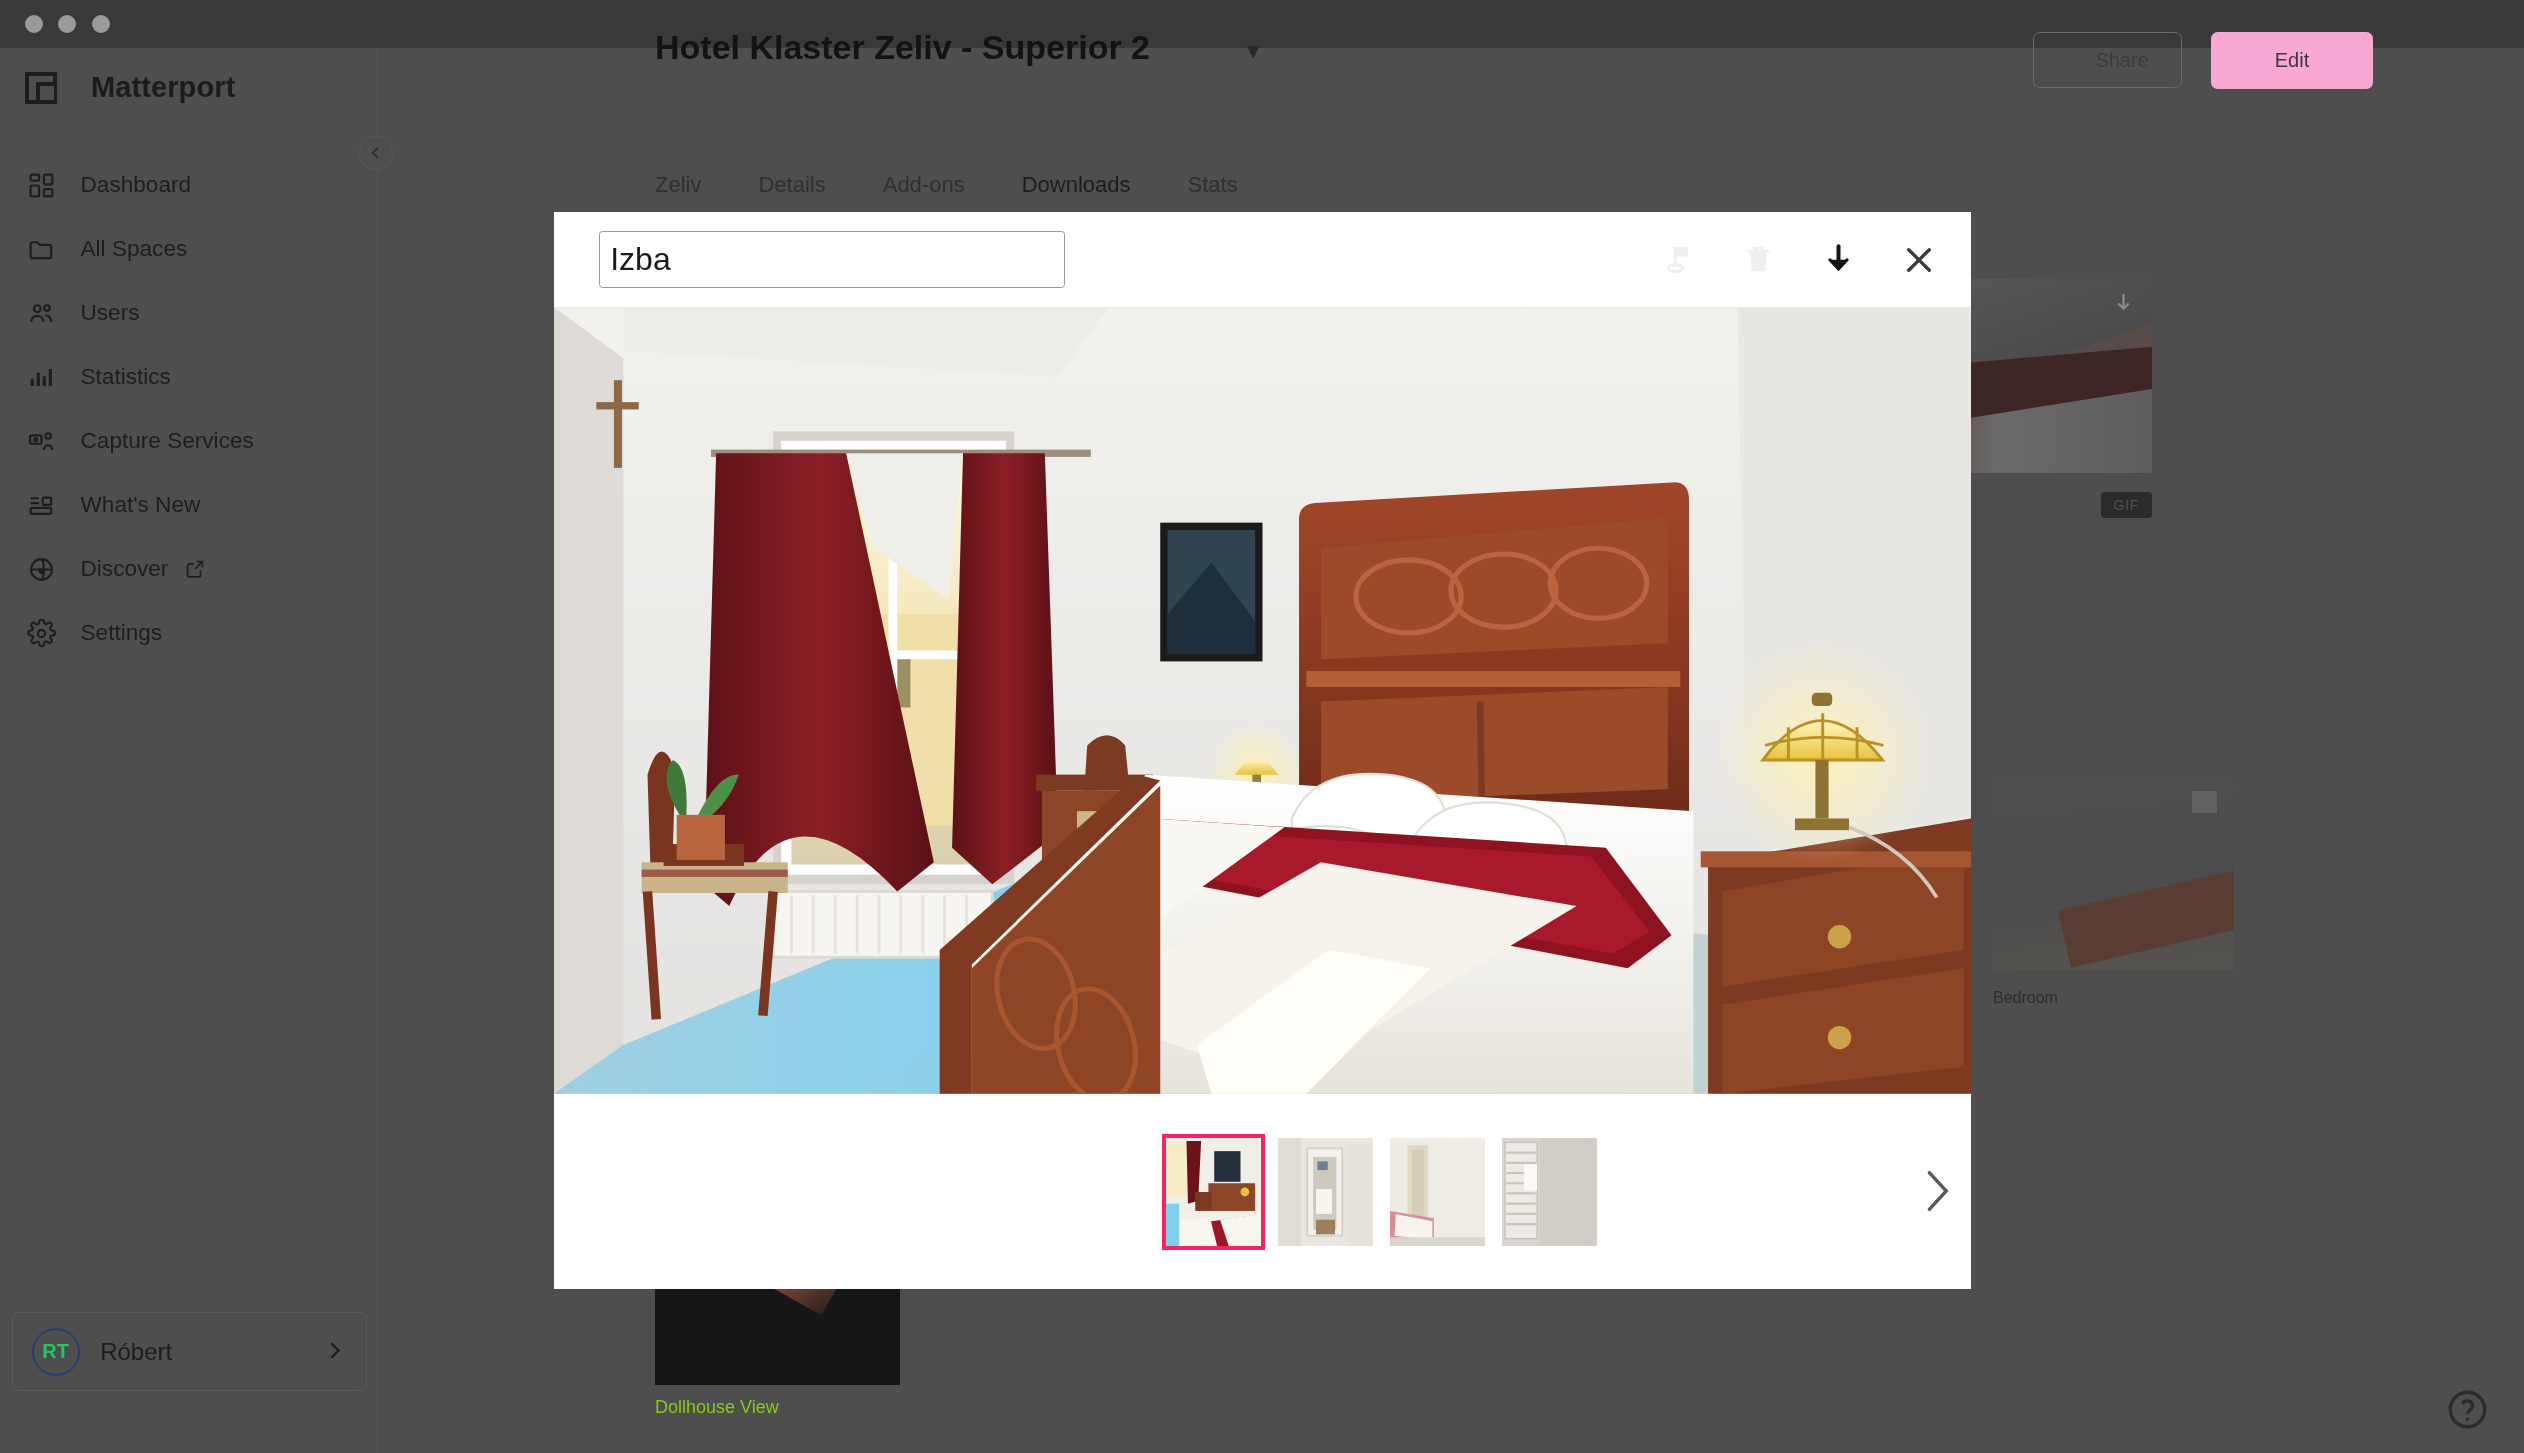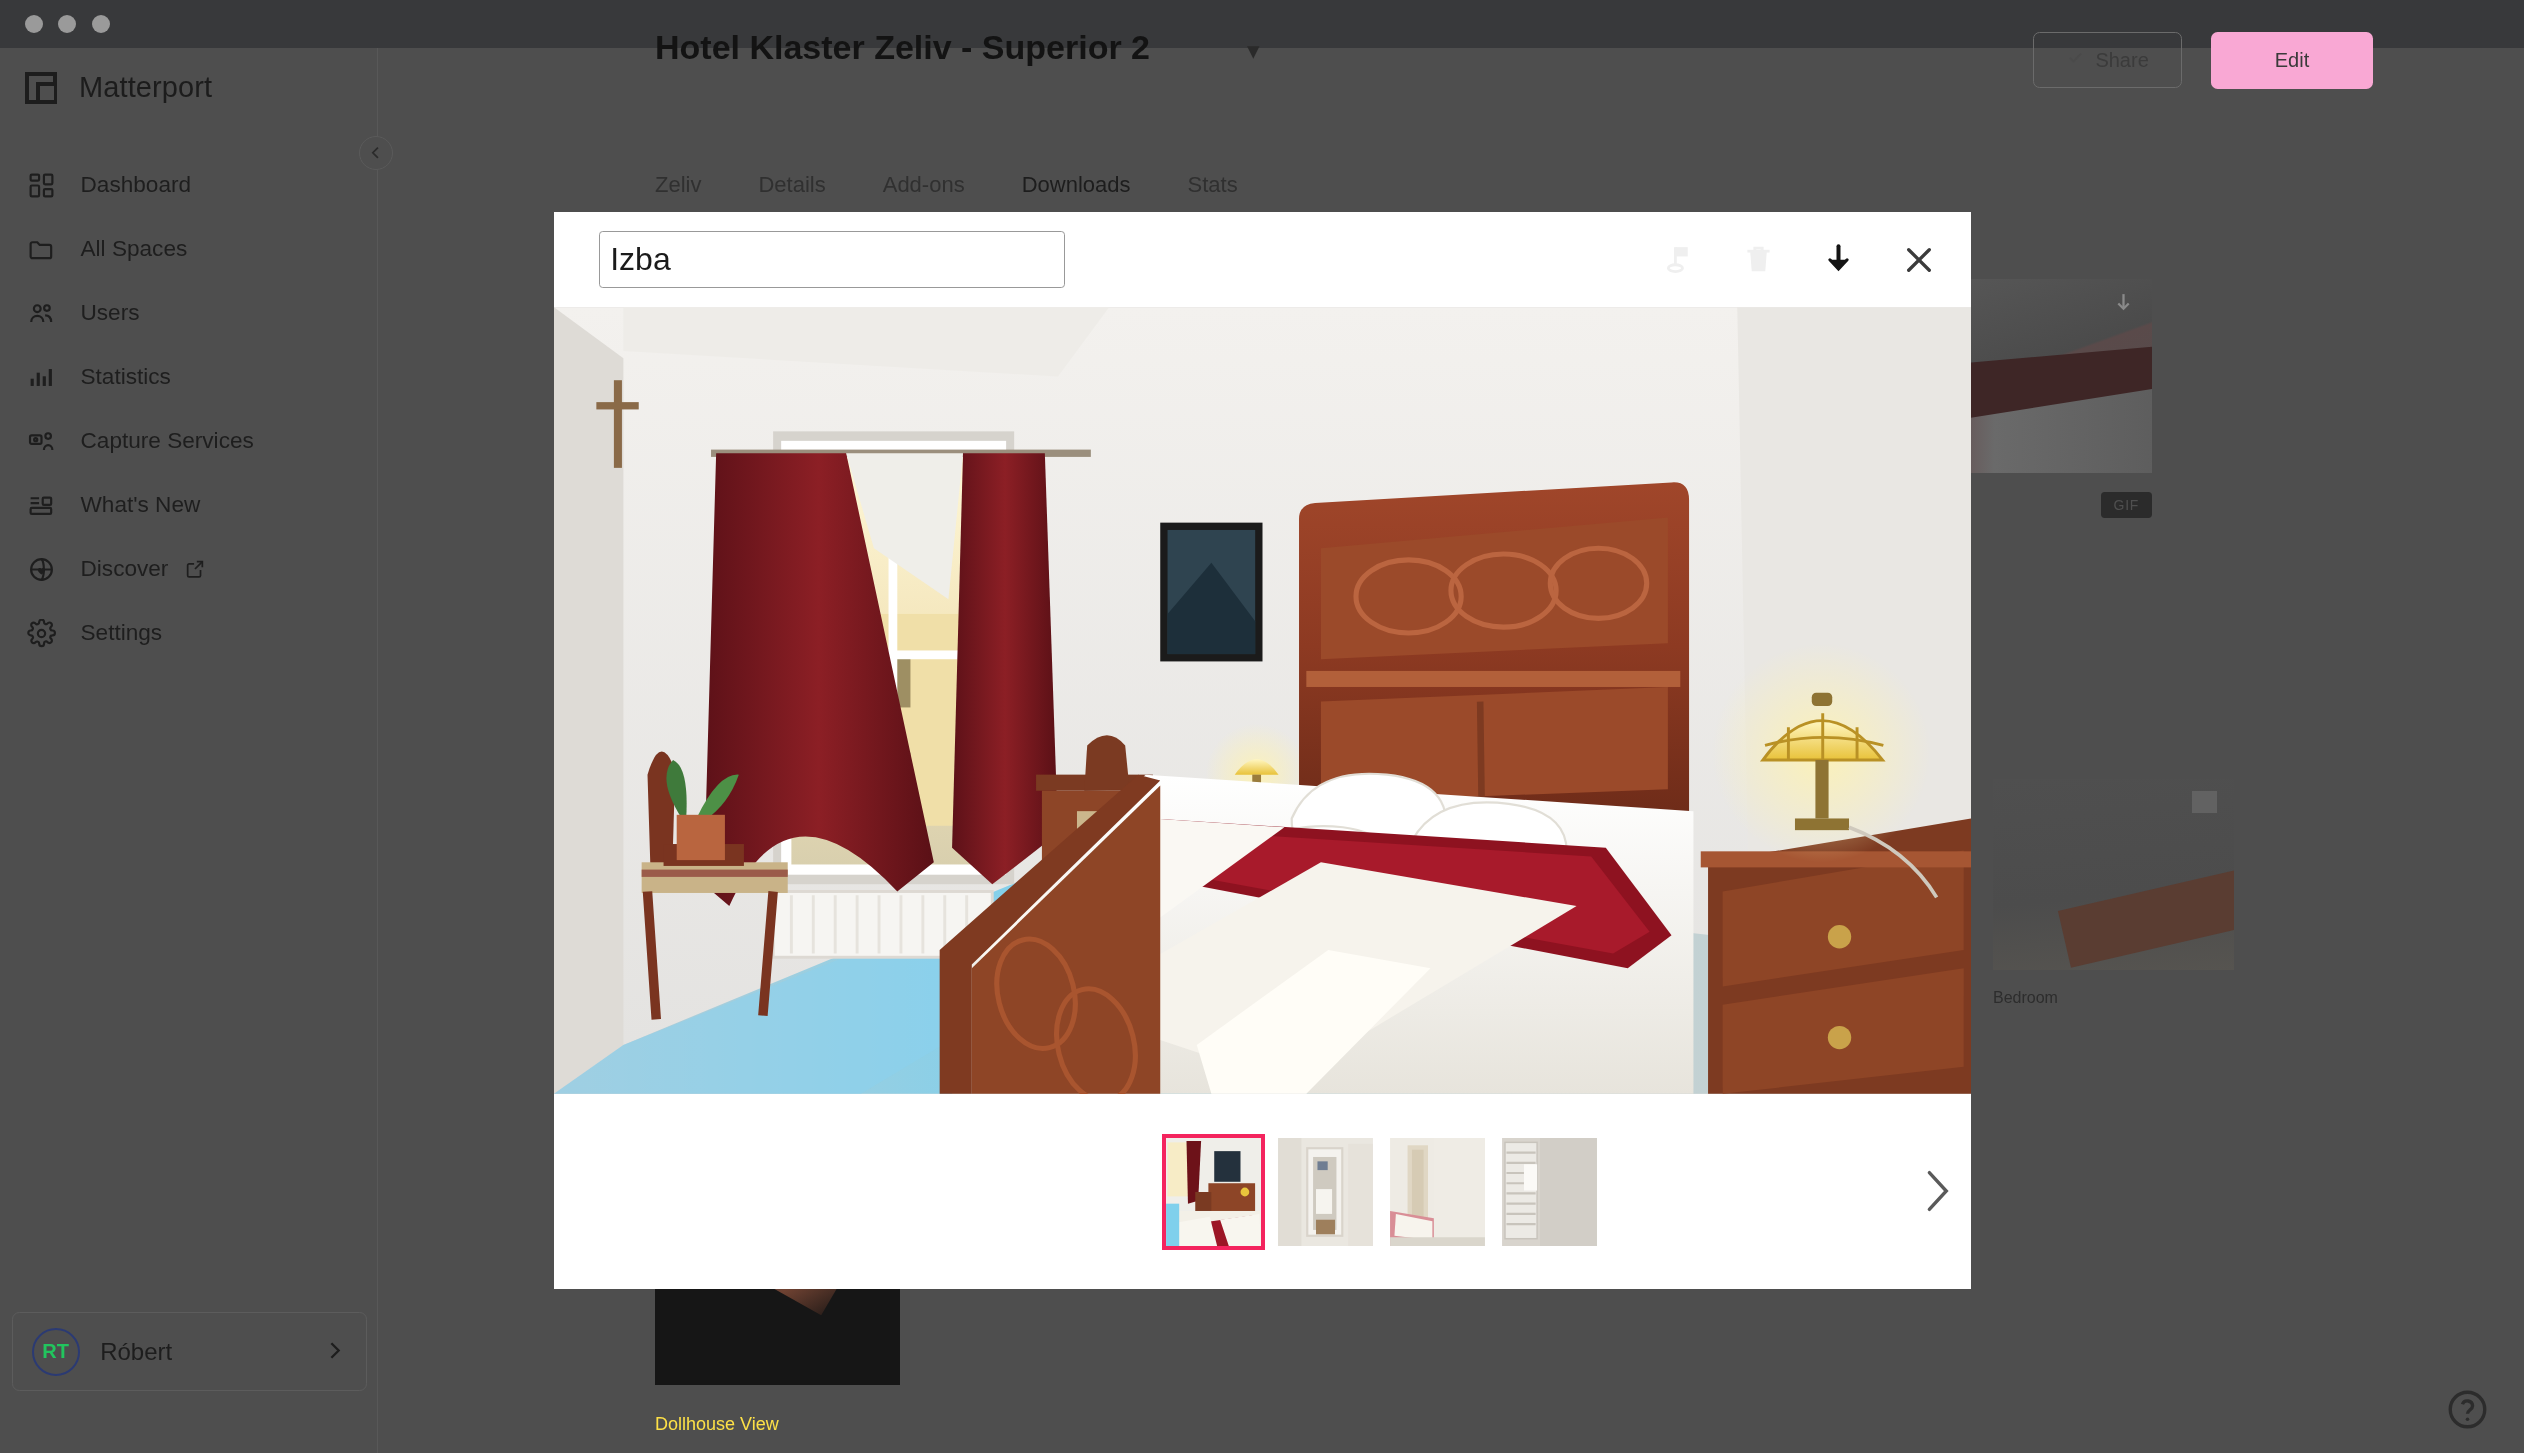--- a/index.html
+++ b/index.html
@@ -29,21 +29,21 @@
   #brand { display:flex; align-items:center; height:79px; padding-left:25px; }
   #brand-mark {
     width:32px; height:32px; border:4.4px solid #1d1d1d; position:relative;
     margin-right:22px; flex:none;
   }
   #brand-mark::after {
     content:""; position:absolute; right:-0.7px; bottom:-0.7px;
     width:14px; height:14px; background:#4e4e4e;
     border-left:4.4px solid #1d1d1d; border-top:4.4px solid #1d1d1d;
   }
-  #brand-name { font-size:29px; font-weight:normal; color:#1c1c1c; letter-spacing:0.1px; }
+  #brand-name { font-size:29px; font-weight:bold; color:#1c1c1c; letter-spacing:0.1px;margin-left:12px; }
 
   #collapse-btn {
     position:absolute; right:-16px; top:88px; width:34px; height:34px;
     border-radius:50%; background:#4e4e4e; border:0.7px solid #5a5a5a;
     display:flex; align-items:center; justify-content:center;
   }
 
   .nav-list { margin-top:26px;text-align:center; }
   .nav-item {
     display:flex; align-items:center; height:64px; padding-left:20.5px;
@@ -98,21 +98,21 @@
   
   #dollhouse-card { position:absolute; left:276px; top:1169px; }
   #dollhouse-thumb {
     width:245px; height:168px; background:#161616; position:relative; overflow:hidden;
   }
   #dollhouse-thumb::after{
     content:""; position:absolute; left:80px; top:-11.7px; width:139px; height:110px;
     background:linear-gradient(150deg,#2d4f69 10%,#6f4232 60%,#111 95%);
     clip-path:polygon(20% 0,100% 18%,62% 100%,0 56%);
   }
-  #dollhouse-label { margin-top:29px; font-size:18px; color:#fde047; }
+  #dollhouse-label { margin-top:12px; font-size:18px; color:#84cc16; }
 
   
   .bg-card { position:absolute; }
   #card-a { left:1532px; top:231px; }
   #card-a .bg-thumb {
     width:241px; height:194px; position:relative; overflow:hidden;
     background:linear-gradient(160deg,#585858 0%,#4b4b4b 46%,#5a4a4a 47%,#4e4e4e 100%);
   }
   #card-a .bg-thumb::before {
     content:""; position:absolute; left:29px; top:77px; width:212px; height:64px;

